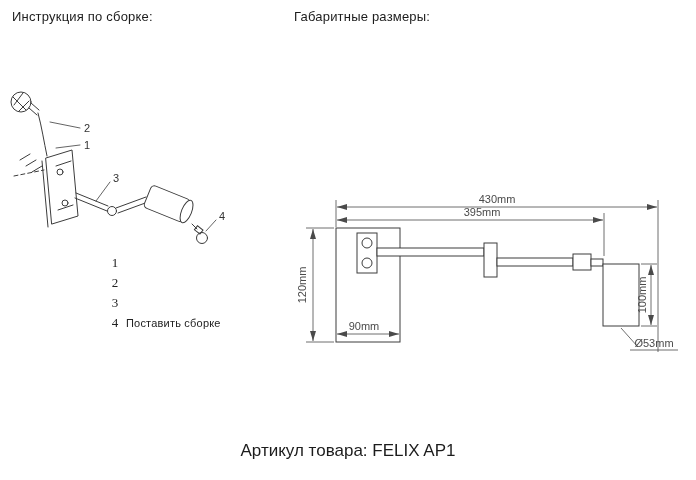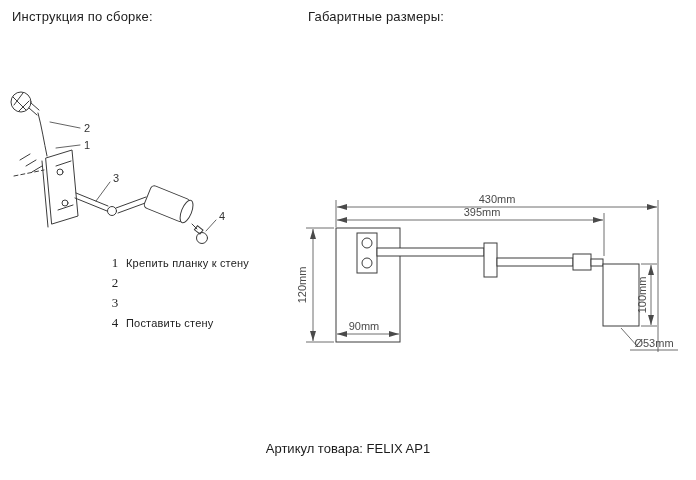--- a/index.html
+++ b/index.html
@@ -3,35 +3,35 @@
 <meta charset="utf-8">
 <style>
   * { margin:0; padding:0; box-sizing:border-box; }
   html,body { background:#ffffff; }
   body {
     width:696px; height:480px; position:relative; overflow:hidden;
     font-family:"Liberation Sans", sans-serif; color:#1c1c1c;
   }
   .title { position:absolute; font-size:13px; color:#1c1c1c; letter-spacing:0.2px; }
   .title-left  { left:12px;  top:9px; }
-  .title-right { left:308px; top:9px; }
+  .title-right { left:294px; top:9px; }
 
   .drawing-layer { position:absolute; left:0; top:0; }
 
   .steps { position:absolute; left:110px; top:255px; }
   .step  { display:flex; align-items:baseline; height:20px; }
   .step .num {
     font-family:"Liberation Serif", serif; font-size:13px; color:#222;
     width:10px; text-align:center; margin-right:6px;
   }
   .step .txt { font-size:11px; color:#222; letter-spacing:0.2px; }
 
   .article {
     position:absolute; left:0; top:441px; width:100%;
-    text-align:center; font-size:13px; color:#1c1c1c;
+    text-align:center; font-size:17px; color:#1c1c1c;
   }
 
   svg text {
     font-family:"Liberation Sans", sans-serif;
     font-size:11px; fill:#4a4a4a; stroke:none;
   }
   svg text.callout { fill:#333; font-size:11px; }
 </style>
 </head>
 <body>
@@ -139,27 +139,26 @@
     <text transform="rotate(-90 306 285)" x="306" y="285" text-anchor="middle">120mm</text>
     <text x="364" y="330" text-anchor="middle">90mm</text>
     <text transform="rotate(-90 646 295)" x="646" y="295" text-anchor="middle">100mm</text>
     <text x="654" y="347" text-anchor="middle">Ø53mm</text>
   </g>
 </svg>
 
 <div class="steps">
   <div class="step">
     <span class="num">1</span>
-    <span class="txt">Крепить планку к стену</span>
   </div>
   <div class="step">
     <span class="num">2</span>
   </div>
   <div class="step">
     <span class="num">3</span>
   </div>
   <div class="step">
     <span class="num">4</span>
-    <span class="txt">Поставить стену</span>
+    <span class="txt">Поставить сборке</span>
   </div>
 </div>
 
 <div class="article">Артикул товара: FELIX AP1</div>
 
 </body></html>

